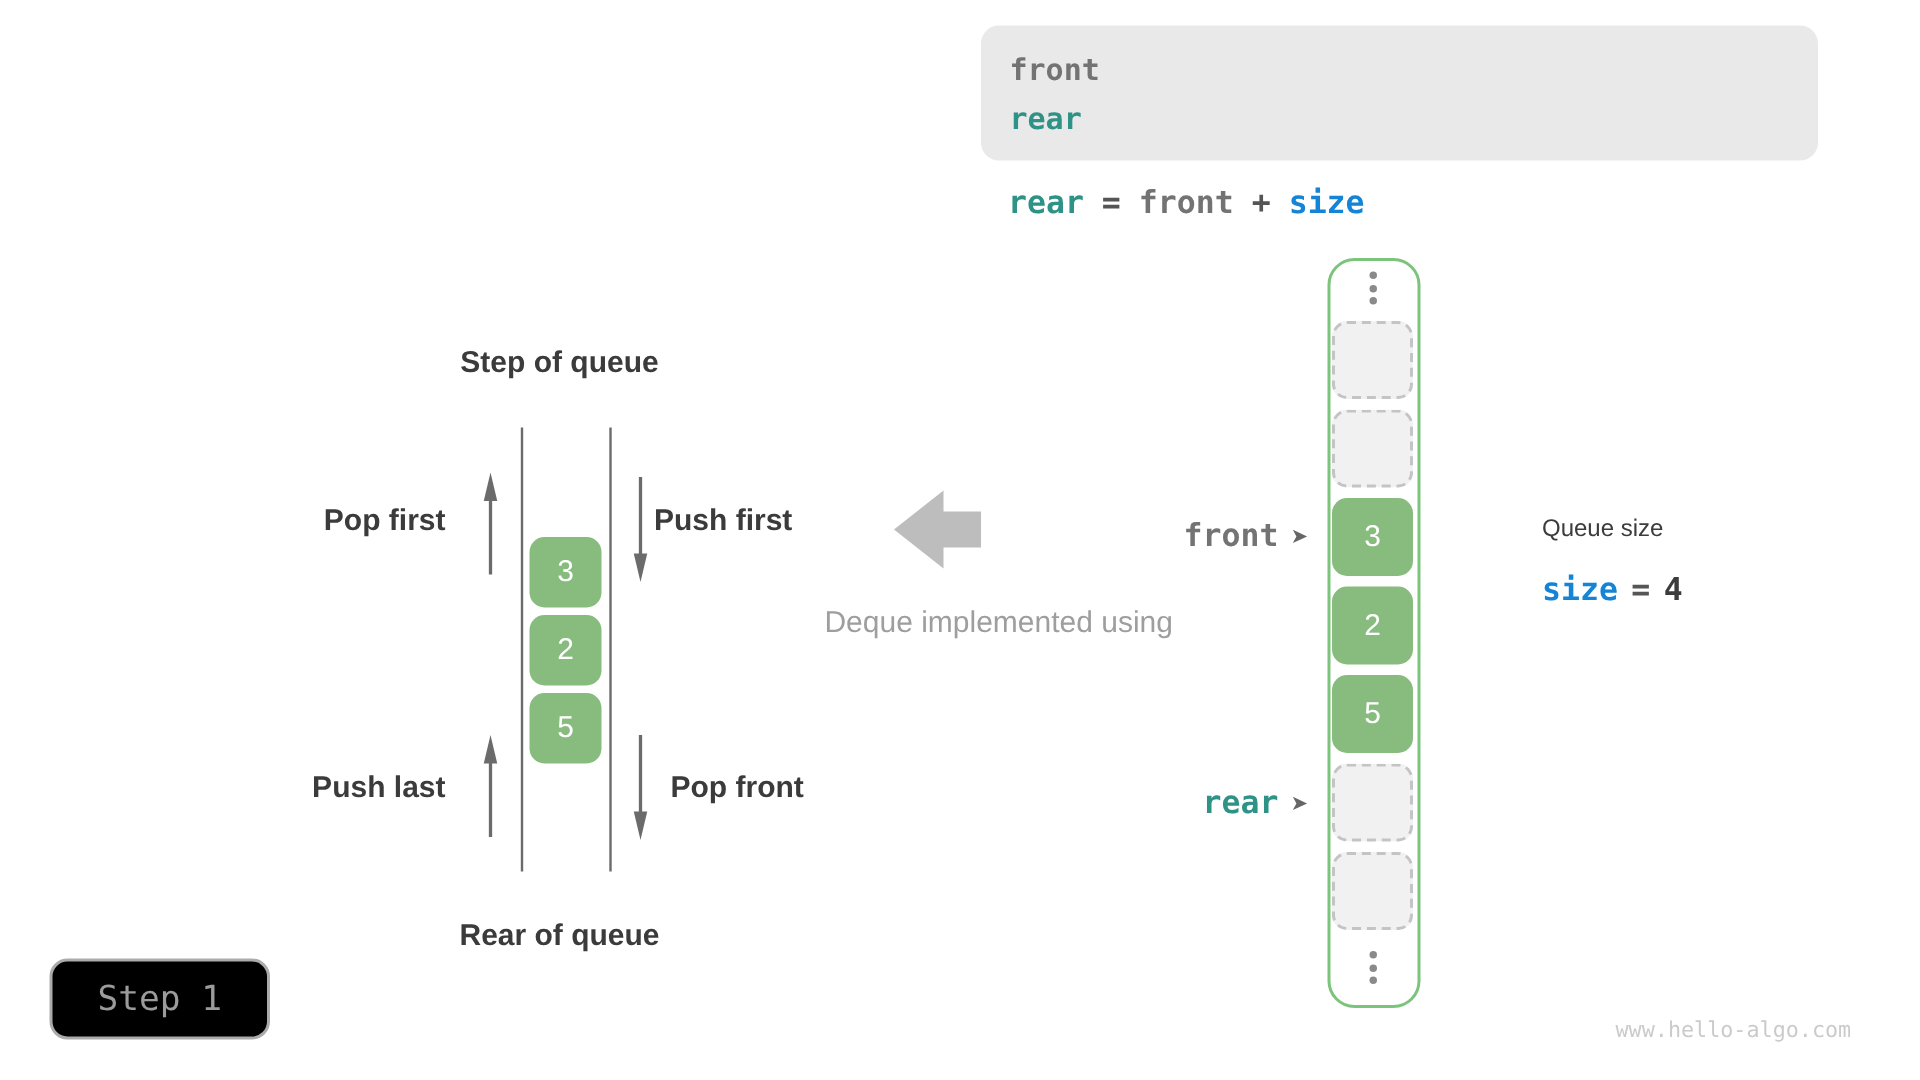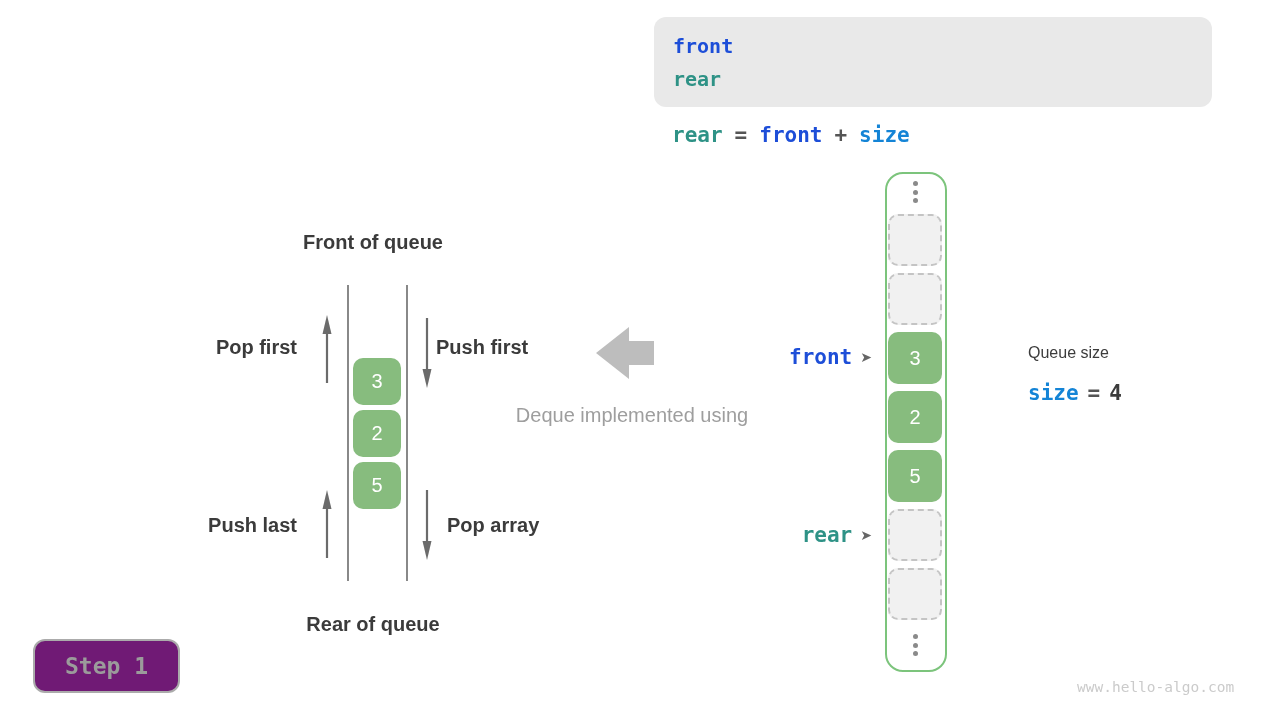--- a/index.html
+++ b/index.html
@@ -2,21 +2,21 @@
 <html><head>
 <meta charset="utf-8">
 <style>
   html,body{margin:0;padding:0;background:#fff;}
   #canvas{
     position:relative;width:1280px;height:720px;background:#ffffff;overflow:hidden;
     font-family:"Liberation Sans",sans-serif;color:#3c3c3c;
   }
   .abs{position:absolute;}
   .mono{font-family:"DejaVu Sans Mono",monospace;font-weight:bold;}
-  .kw-orange{color:#1d4ed8;}
+  .kw-orange{color:#737373;}
   .kw-teal{color:#2e9286;}
   .kw-blue{color:#1484d6;}
   .op{color:#555555;font-family:"DejaVu Sans Mono",monospace;font-weight:bold;}
 
   
   #info-box{
     left:654px;top:17px;width:558px;height:90px;background:#e9e9e9;border-radius:12px;
     display:flex;flex-direction:column;justify-content:center;gap:9px;padding-left:19px;box-sizing:border-box;
   }
   .info-line{display:flex;align-items:baseline;gap:13px;font-size:19.5px;color:#404040;}
@@ -34,21 +34,21 @@
   #push-last{left:140px;top:514px;width:157px;text-align:right;}
   #pop-last{left:447px;top:514px;width:160px;text-align:left;}
 
   
   .qbox{
     left:353px;width:48px;height:47px;border-radius:10px;background:#87bc7e;color:#ffffff;
     display:flex;align-items:center;justify-content:center;font-size:20px;font-weight:500;
   }
 
   
-  #deque-caption{left:482px;top:401px;width:300px;text-align:center;color:#9e9e9e;font-size:20px;line-height:28px;}
+  #deque-caption{left:482px;top:401px;width:300px;text-align:right;color:#9e9e9e;font-size:20px;line-height:28px;}
 
   
   #array-frame{
     left:885px;top:172px;width:62px;height:500px;border:2px solid #7cc47c;border-radius:18px;
     background:#ffffff;box-sizing:border-box;
   }
   #array-cells-layer{left:888px;top:0;width:54px;height:720px;}
   .cell{
     position:absolute;left:0;width:54px;height:52px;border-radius:10px;box-sizing:border-box;
     display:flex;align-items:center;justify-content:center;font-size:20px;font-weight:500;
@@ -65,23 +65,23 @@
   #front-pointer{left:700px;top:345px;}
   #rear-pointer{left:700px;top:523px;}
 
   
   #queue-size-title{left:1028px;top:344px;font-size:16px;color:#3c3c3c;}
   #queue-size-line{left:1028px;top:381px;display:flex;align-items:center;gap:9px;font-size:21px;}
   #queue-size-line .value{color:#3c3c3c;font-family:"DejaVu Sans Mono",monospace;font-weight:bold;}
 
   
   #step-badge{
-    left:33px;top:639px;width:147px;height:54px;border:2px solid #ababab;border-radius:12px;background:#701a75;
+    left:33px;top:639px;width:147px;height:54px;border:2px solid #ababab;border-radius:12px;background:#000000;
     display:flex;align-items:center;justify-content:center;box-sizing:border-box;
-    font-family:"DejaVu Sans Mono",monospace;font-weight:bold;font-size:23px;color:#9b9b9b;
+    font-family:"DejaVu Sans Mono",monospace;font-weight:normal;font-size:23px;color:#9b9b9b;
   }
 
   
   #watermark{left:1077px;top:679px;font-family:"DejaVu Sans Mono",monospace;font-size:14.5px;color:#cbcbcb;}
 
   svg{position:absolute;left:0;top:0;}
 </style>
 </head>
 <body>
 
@@ -125,26 +125,26 @@
   </div>
 
   <div id="formula" class="abs">
     <span class="mono kw-teal">rear</span>
     <span class="op">=</span>
     <span class="mono kw-orange">front</span>
     <span class="op">+</span>
     <span class="mono kw-blue">size</span>
   </div>
 
-  <div id="front-of-queue" class="abs h-label">Front of queue</div>
+  <div id="front-of-queue" class="abs h-label">Step of queue</div>
   <div id="rear-of-queue" class="abs h-label">Rear of queue</div>
   <div id="pop-first" class="abs h-label">Pop first</div>
   <div id="push-first" class="abs h-label">Push first</div>
   <div id="push-last" class="abs h-label">Push last</div>
-  <div id="pop-last" class="abs h-label">Pop array</div>
+  <div id="pop-last" class="abs h-label">Pop front</div>
 
   <div class="abs qbox" style="top:358px">3</div>
   <div class="abs qbox" style="top:410px">2</div>
   <div class="abs qbox" style="top:462px">5</div>
 
   <div id="deque-caption" class="abs">
     <div>Deque implemented using</div>
   </div>
 
   <div id="array-frame" class="abs"></div>

